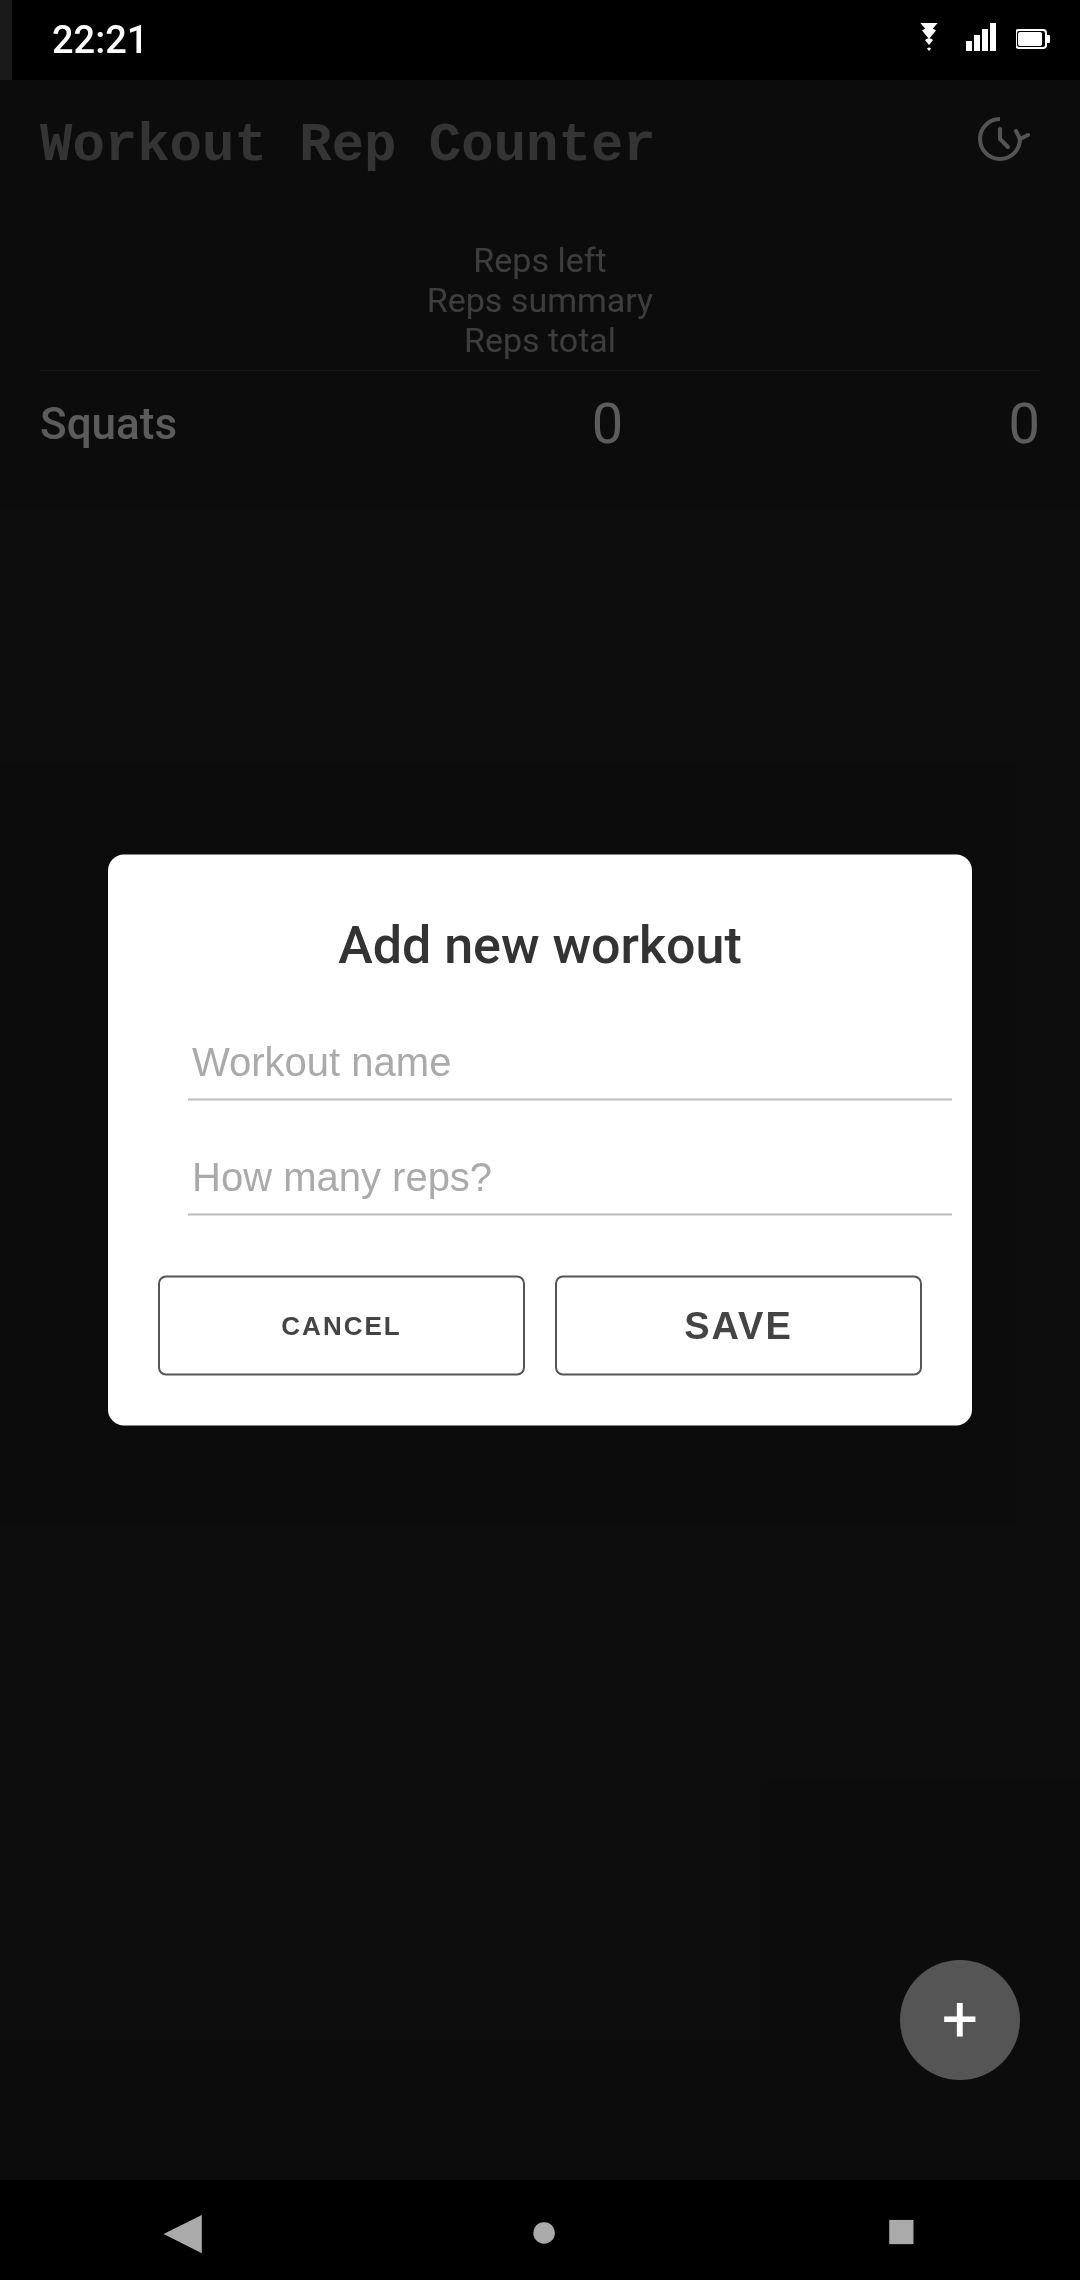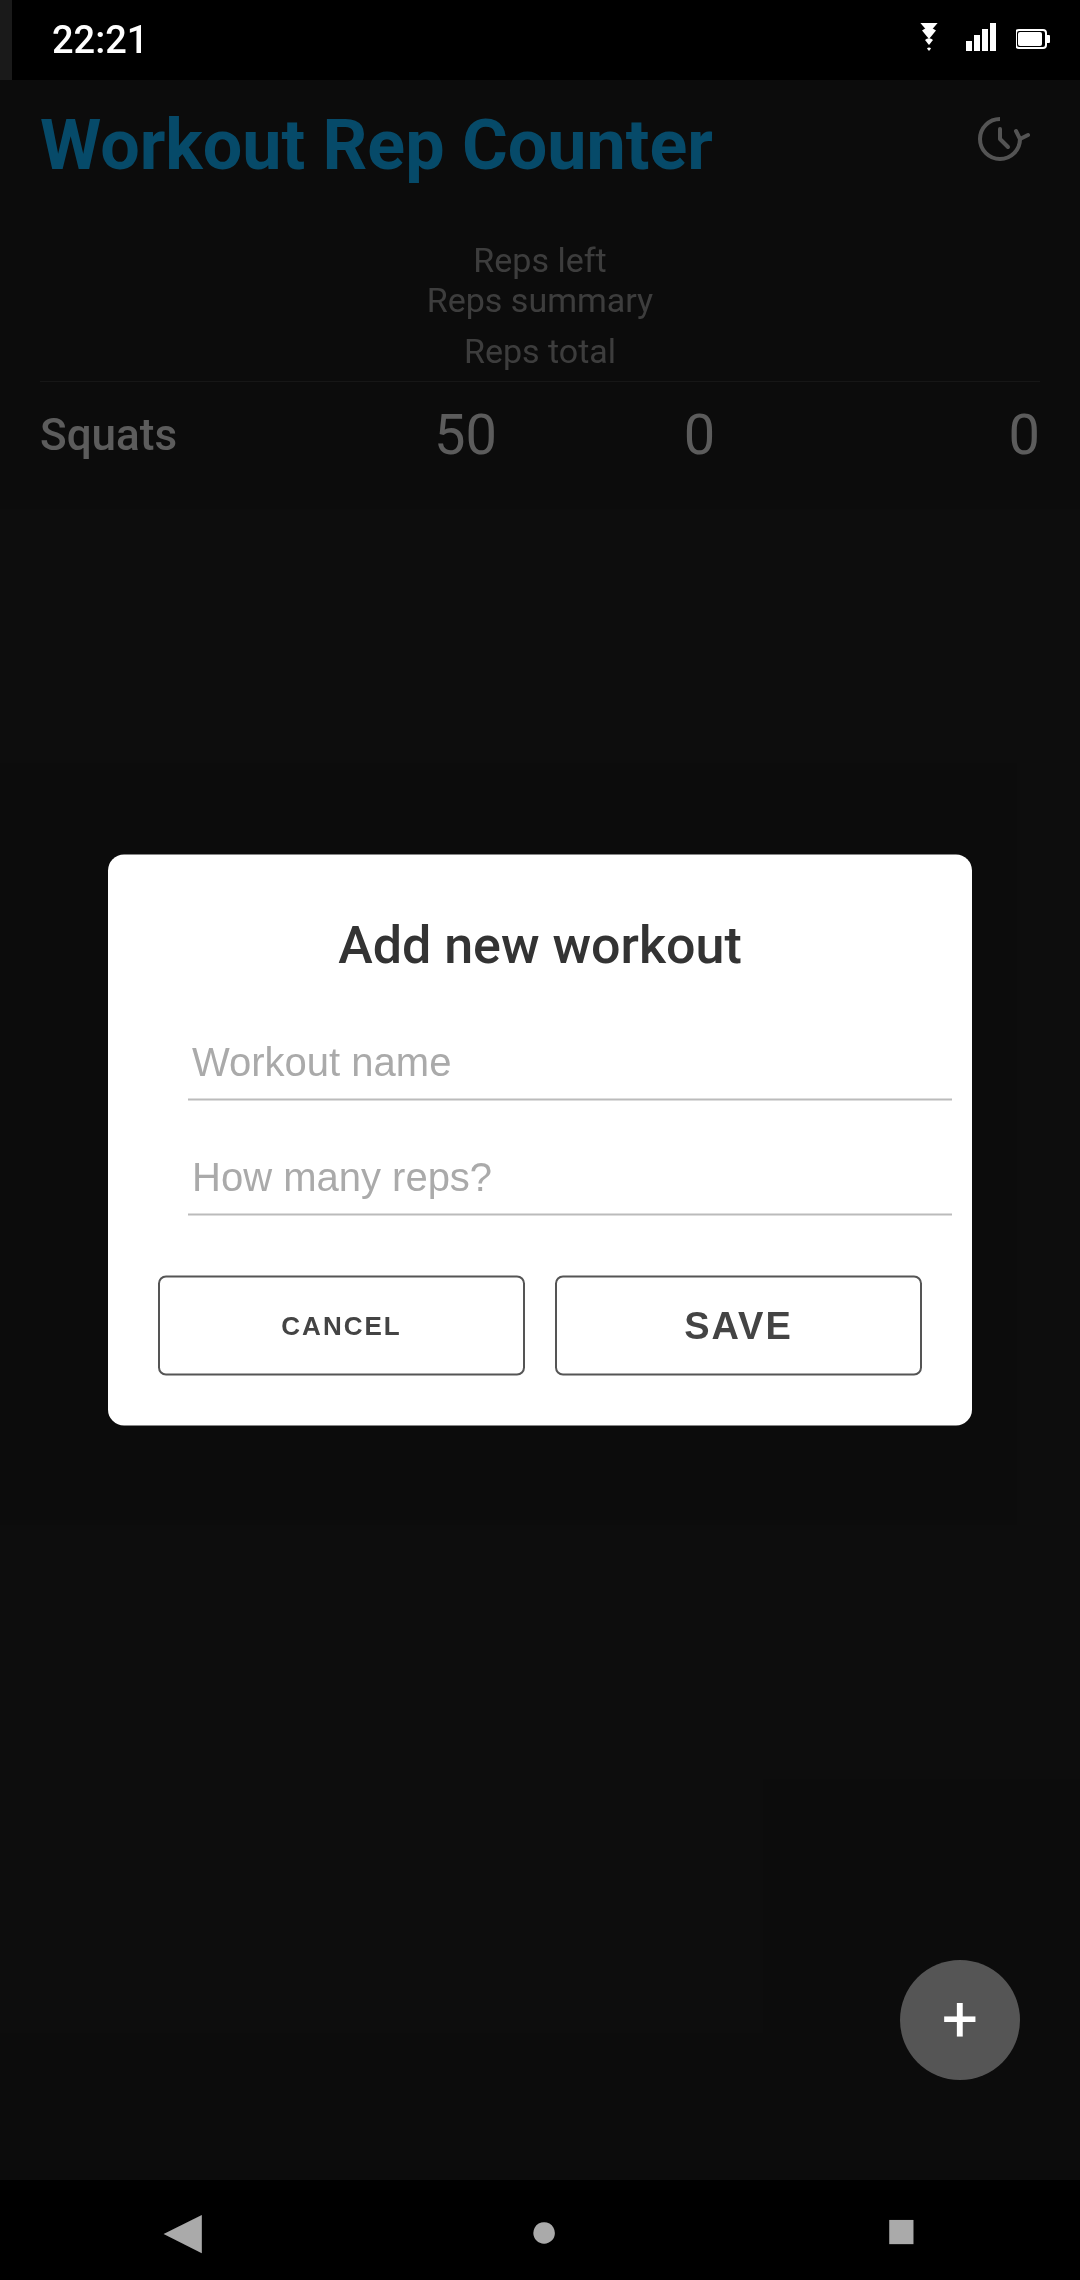--- a/index.html
+++ b/index.html
@@ -61,23 +61,24 @@
       width: 100%;
       height: 130px;
       background: #1c1c1c;
       display: flex;
       align-items: center;
       justify-content: space-between;
       padding: 0 40px;
     }
 
     .app-title {
-      color: #0ea5e9;
-      font-size: 70px;
+      color: #737373;
+      font-size: 54px;
       font-weight: 700;
+      font-family: Liberation Mono, monospace;
     }
 
     .history-btn {
       width: 80px;
       height: 80px;
       border-radius: 50%;
       background: transparent;
       border: none;
       display: flex;
       align-items: center;
@@ -122,21 +123,20 @@
       color: #888;
       font-size: 34px;
       text-align: center;
     }
 
     .col-reps-total {
       flex: 1;
       color: #888;
       font-size: 34px;
       text-align: right;
-      margin-top: 11px;
     }
 
     .table-row {
       display: flex;
       align-items: center;
       padding: 20px 0;
     }
 
     .row-exercise {
       flex: 1.5;
@@ -353,21 +353,20 @@
 
   <div class="workout-table">
     <div class="table-header">
       <div class="col-exercise"></div>
       <div class="col-reps-left">Reps left</div>
       <div class="col-reps-summary">Reps summary</div>
       <div class="col-reps-total">Reps total</div>
     </div>
     <div class="table-row">
       <div class="row-exercise">Squats</div>
-      <div class="row-reps-left">50</div>
       <div class="row-reps-summary">0</div>
       <div class="row-reps-total">0</div>
     </div>
   </div>
 </div>
 
 <div class="overlay"></div>
 
 <div class="fab">
   <span class="fab-icon">+</span>

